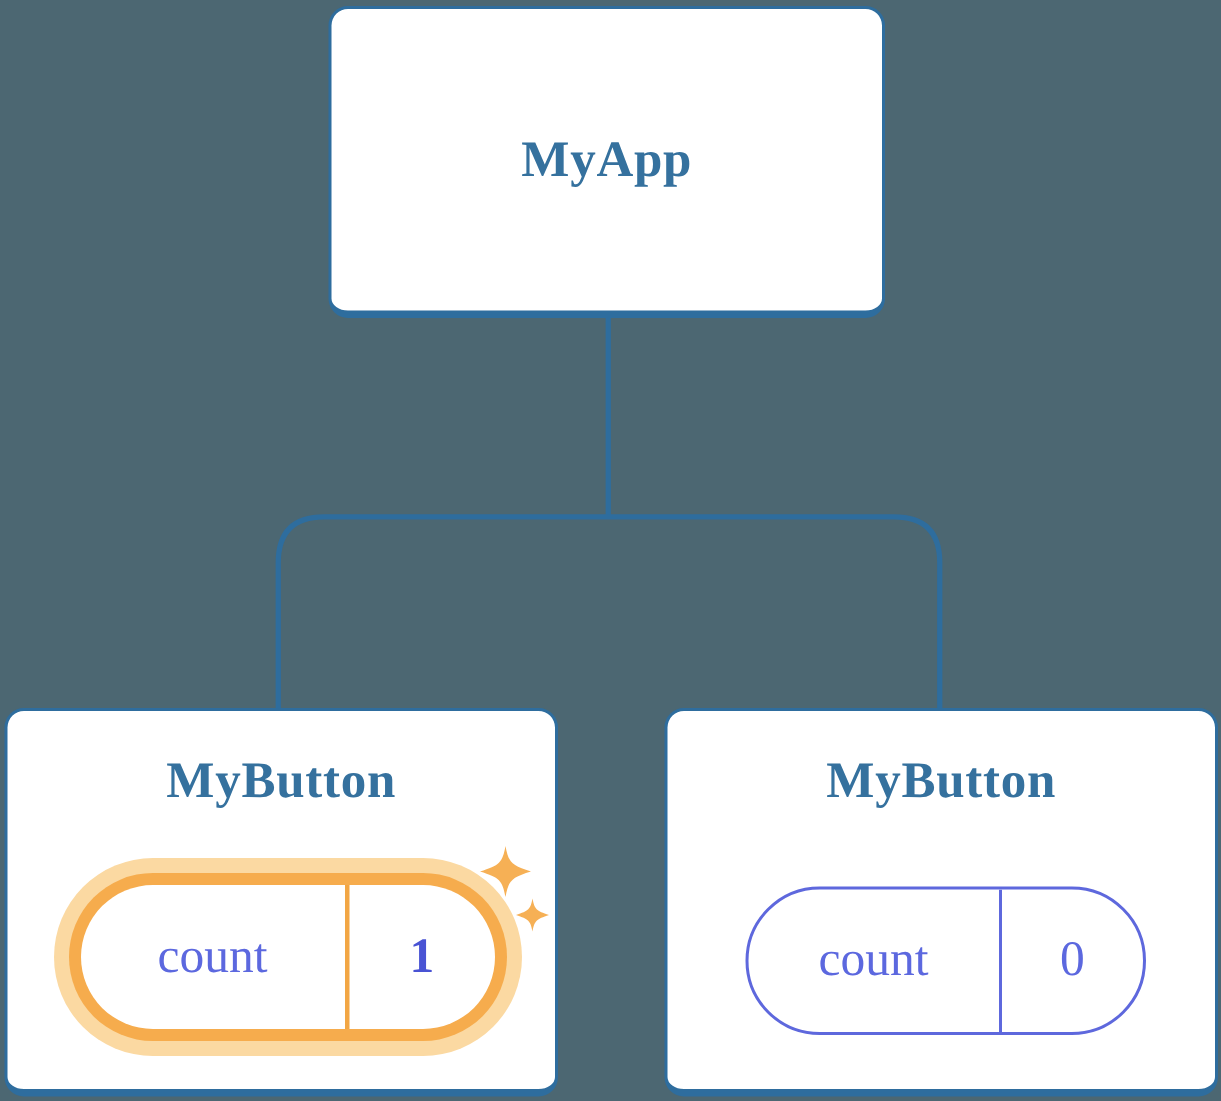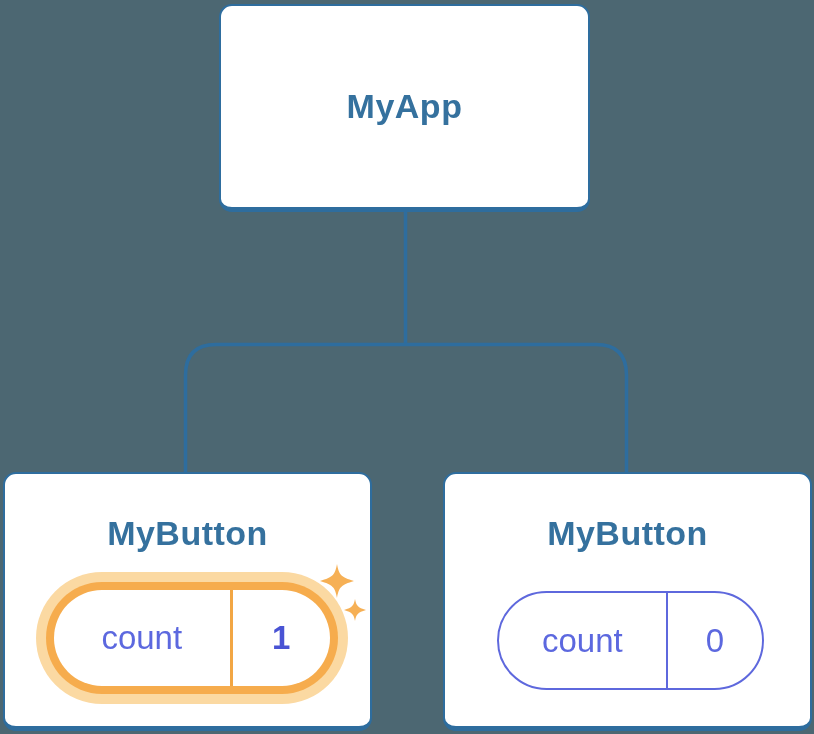--- a/index.html
+++ b/index.html
@@ -2,21 +2,21 @@
 <html><head>
 <meta charset="utf-8">
 <style>
   html, body { margin: 0; padding: 0; }
   .canvas {
     position: relative;
     width: 814px;
     height: 734px;
     background: #4C6772;
     overflow: hidden;
-    font-family: Liberation Sans, sans-serif;
+    font-family: Liberation Serif, serif;
   }
   .node-card {
     position: absolute;
     box-sizing: border-box;
     background: #ffffff;
     border: 2px solid #2E6D9E;
     border-bottom-width: 5px;
     border-radius: 13px;
   }
   .node-card.app {
@@ -30,21 +30,21 @@
     letter-spacing: 0.5px;
     color: #35719E;
   }
   .node-card.btn {
     top: 472px;
     width: 369px; height: 259px;
   }
   .node-card.btn1 { left: 3px; }
   .node-card.btn2 { left: 443px; }
   .btn-title {
-    margin-top: 40px;
+    margin-top: 28px;
     text-align: center;
   }
   .connector-svg {
     position: absolute;
     left: 0; top: 0;
     width: 814px; height: 734px;
     pointer-events: none;
   }
   
   .pill-glow {

